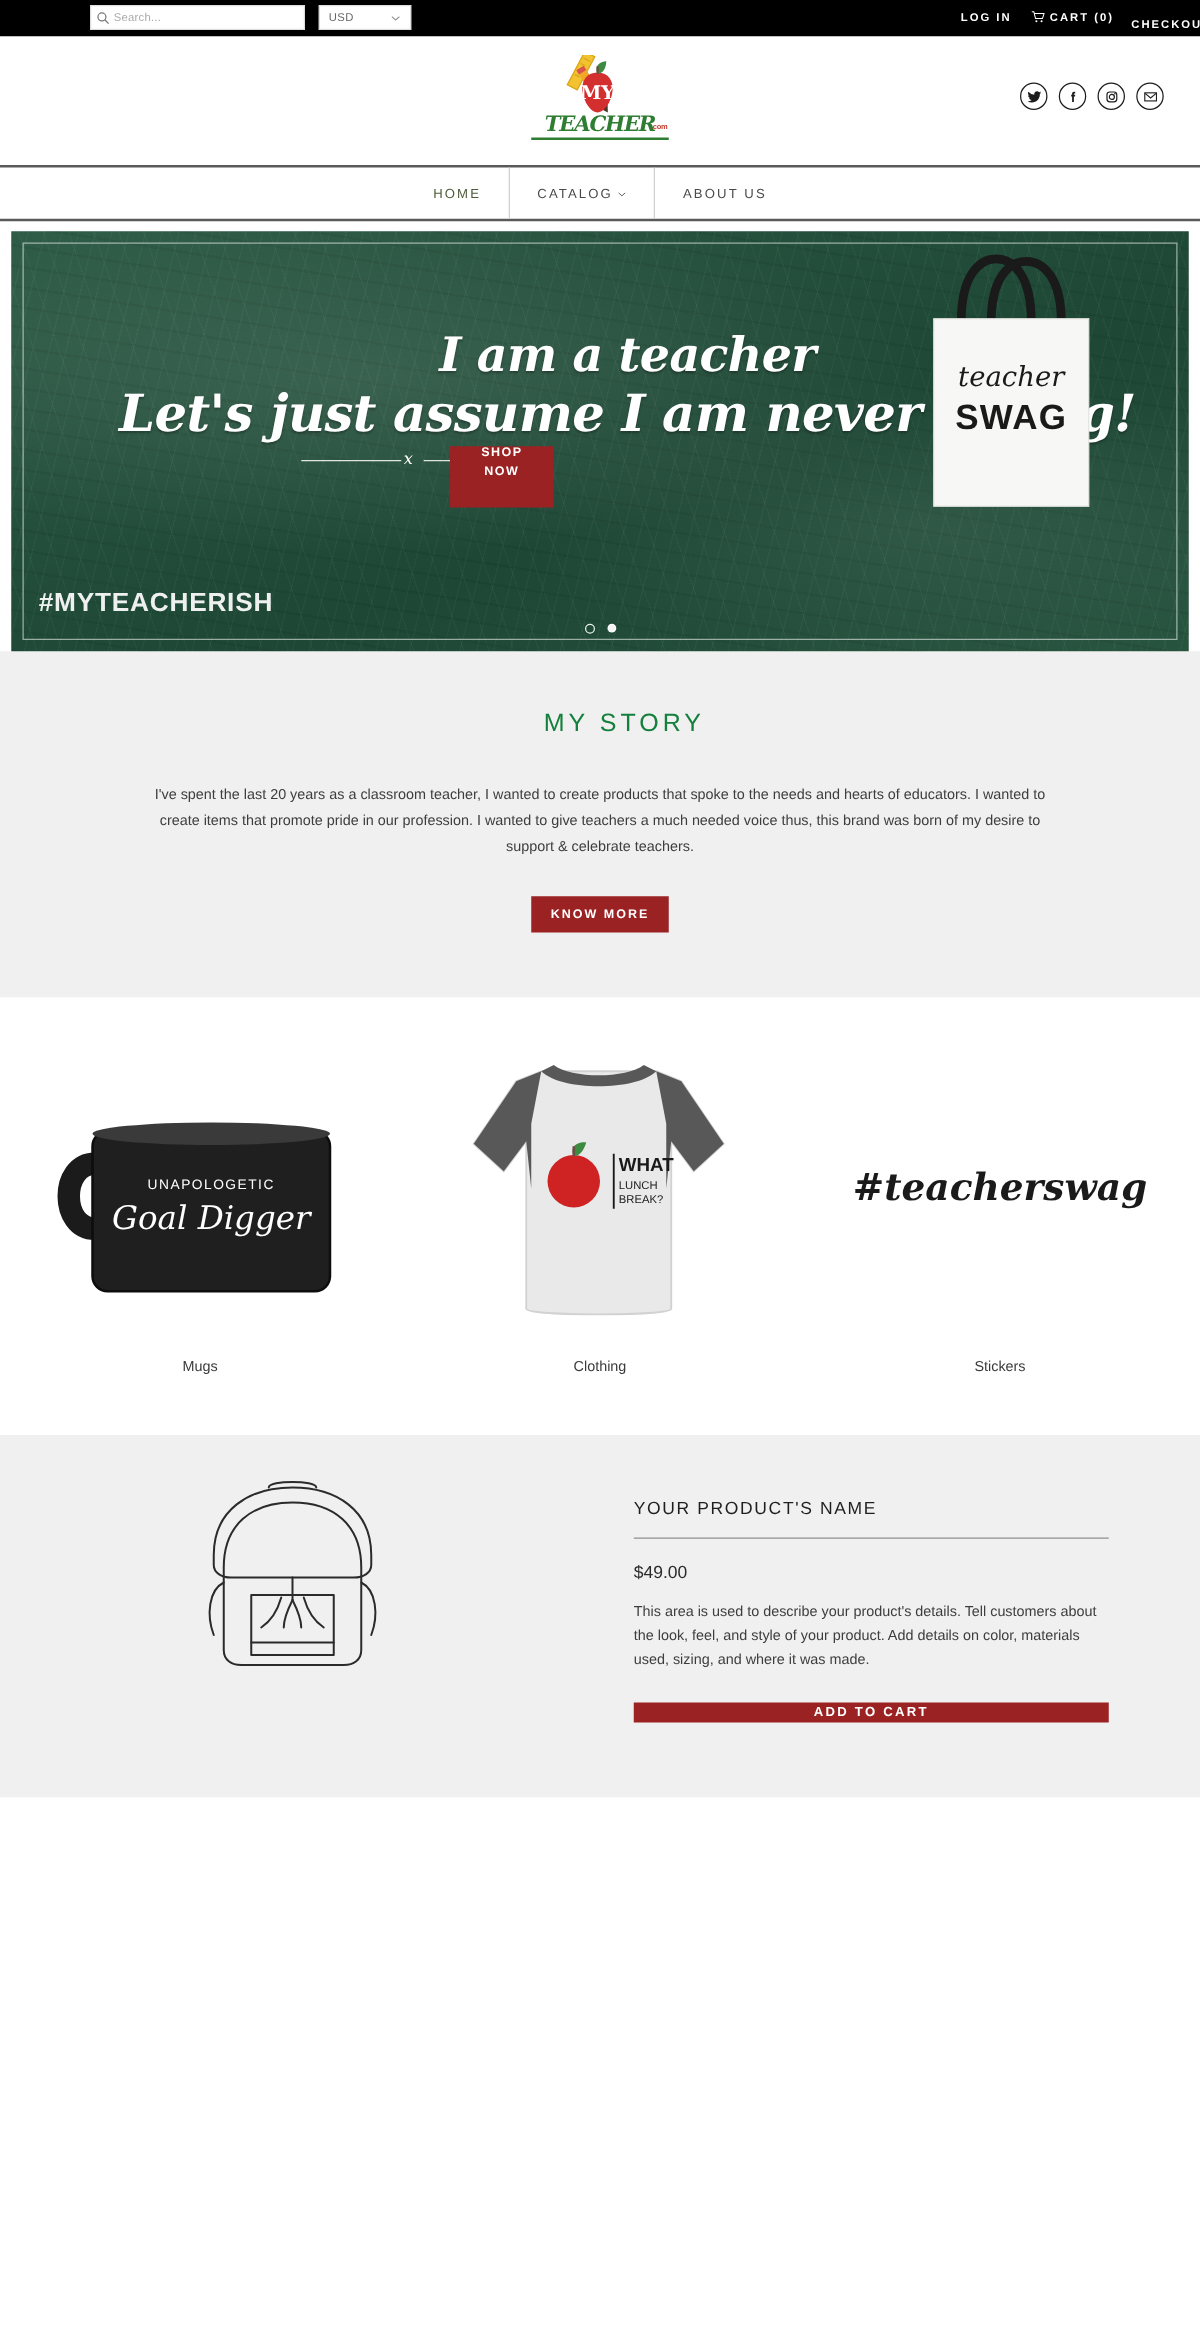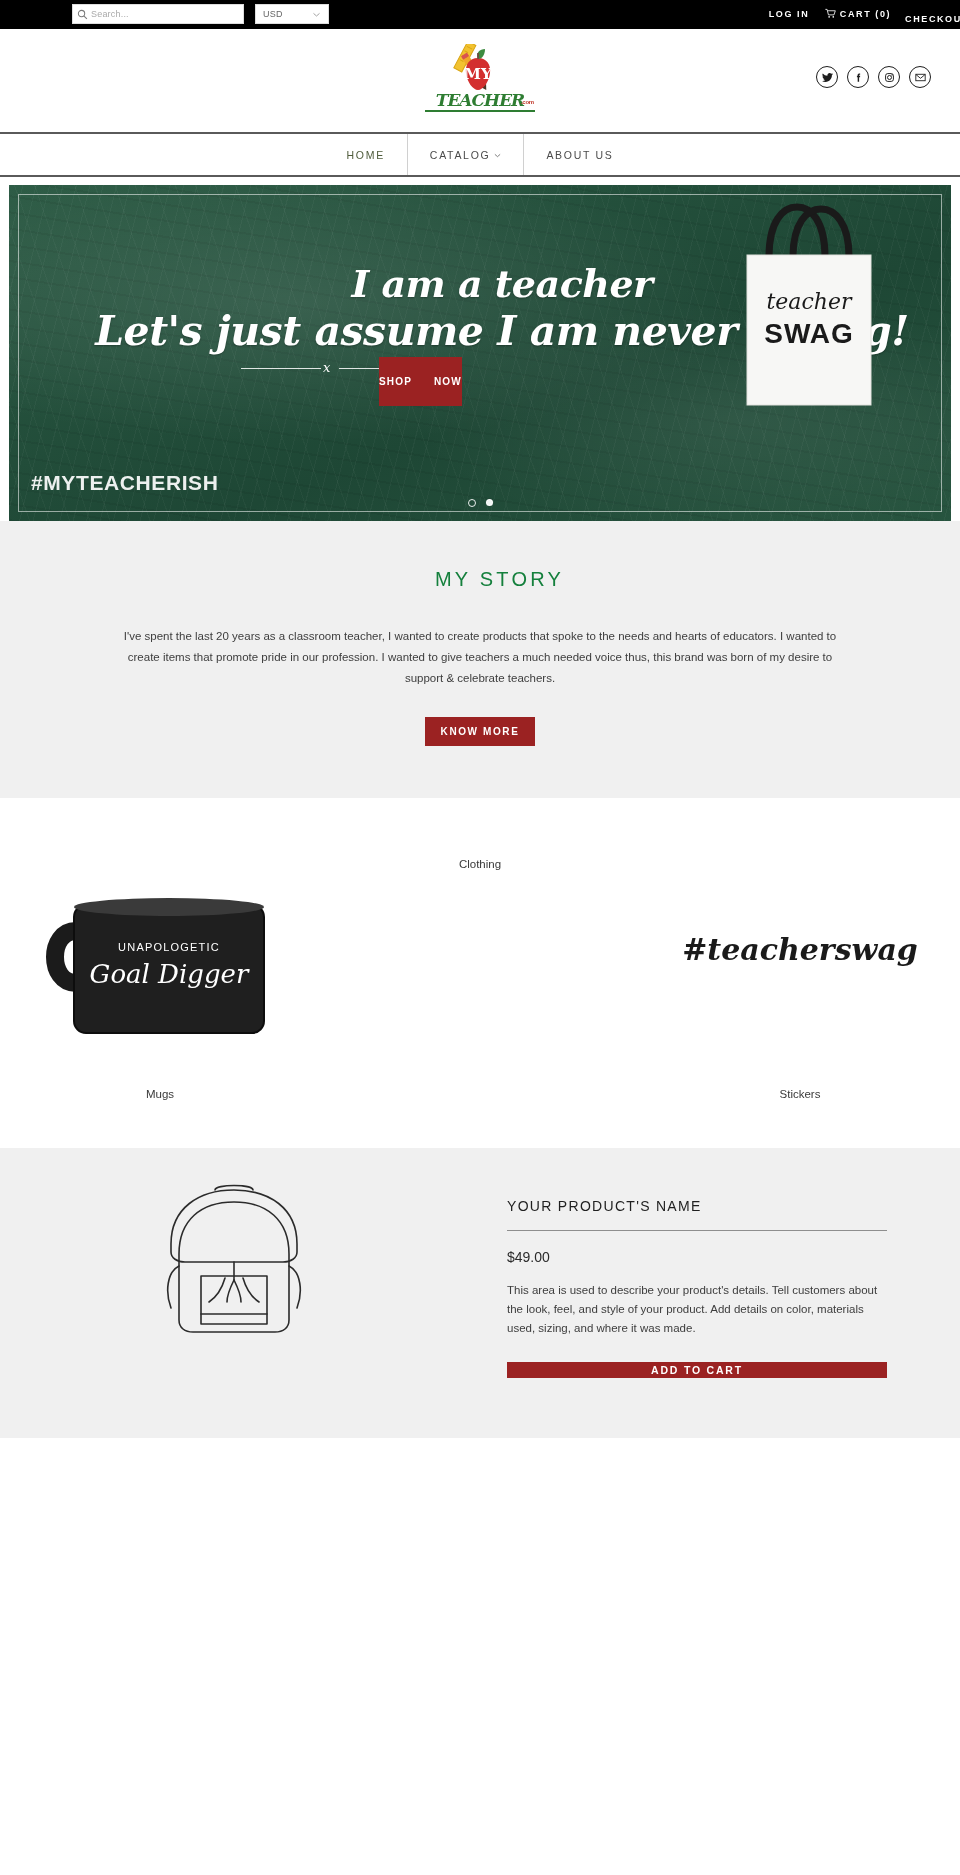--- a/index.html
+++ b/index.html
@@ -242,28 +242,28 @@
   .hero-rule .ln-a { left: 0; width: 80px; }
   .hero-rule .ln-b { left: 98px; width: 82px; }
   .hero-rule .xm {
     position: absolute; left: 82px; top: -2px;
     color: #ffffff; font-family: "DejaVu Serif", serif;
     font-style: italic; font-size: 13px;
   }
 
   .shop-btn {
     position: absolute;
-    left: 370px; top: 172px;
+    left: 351px; top: 172px;
     width: 83px; height: 49px;
     background: #9b2222;
     color: #ffffff;
     display: flex;
-    flex-direction: row;
+    flex-direction: column;
     align-items: center;
-    justify-content: space-between;
+    justify-content: flex-start;
     gap: 4px;
     text-decoration: none;
     font-size: 10px;
     font-weight: bold;
     letter-spacing: 1.2px;
   }
   .hero-tote {
     position: absolute;
     right: 62px; top: 16px;
     width: 160px; height: 210px;
@@ -571,20 +571,35 @@
         <rect x="34" y="62" width="190" height="128" rx="12" fill="none" stroke="#0d0d0d" stroke-width="2"></rect>
         <ellipse cx="129" cy="64" rx="95" ry="9" fill="#3a3a3a"></ellipse>
         <text x="129" y="108" text-anchor="middle" font-family="Liberation Sans, sans-serif" font-size="11" fill="#ffffff" letter-spacing="1.2">UNAPOLOGETIC</text>
         <text x="129" y="140" text-anchor="middle" font-family="DejaVu Serif, serif" font-style="italic" font-size="26" fill="#ffffff">Goal Digger</text>
       </svg>
     </span>
     <span class="col-label">Mugs</span>
   </a>
 
   <a class="col" href="#">
+    <span class="col-img">
+      <svg width="250" height="225" viewBox="0 0 250 225">
+        <path d="M78 16 L58 24 L24 74 L48 96 L66 72 L66 206 C66 212 182 212 182 206 L182 72 L200 96 L224 74 L190 24 L170 16 Z" fill="#e9e9e9" stroke="#d2d2d2" stroke-width="1.5"></path>
+        <path d="M78 16 L58 24 L24 74 L48 96 L66 72 L70 110 L70 58 Z" fill="#585858"></path>
+        <path d="M170 16 L190 24 L224 74 L200 96 L182 72 L178 110 L178 58 Z" fill="#585858"></path>
+        <path d="M78 16 C94 32 154 32 170 16 L160 11 C146 22 102 22 88 11 Z" fill="#585858"></path>
+        <circle cx="104" cy="104" r="21" fill="#cf2222"></circle>
+        <path d="M104 84 C100 76 108 72 114 73 C112 80 108 84 104 84 Z" fill="#3d8b40"></path>
+        <rect x="103" y="76" width="2" height="8" fill="#6d4c41"></rect>
+        <text x="140" y="96" font-family="Liberation Sans, sans-serif" font-size="15" font-weight="bold" fill="#1a1a1a">WHAT</text>
+        <text x="140" y="110" font-family="Liberation Sans, sans-serif" font-size="9" fill="#1a1a1a">LUNCH</text>
+        <text x="140" y="121" font-family="Liberation Sans, sans-serif" font-size="9" fill="#1a1a1a">BREAK?</text>
+        <line x1="136" y1="82" x2="136" y2="126" stroke="#1a1a1a" stroke-width="1.5"></line>
+      </svg>
+    </span>
     <span class="col-label">Clothing</span>
   </a>
 
   <a class="col" href="#">
     <span class="col-img">
       <svg width="240" height="90" viewBox="0 0 240 90">
         <text x="120" y="52" text-anchor="middle" font-family="DejaVu Serif, serif" font-style="italic" font-weight="bold" font-size="30" fill="#1a1a1a" stroke="#ffffff" stroke-width="5" paint-order="stroke">#teacherswag</text>
       </svg>
     </span>
     <span class="col-label">Stickers</span>

